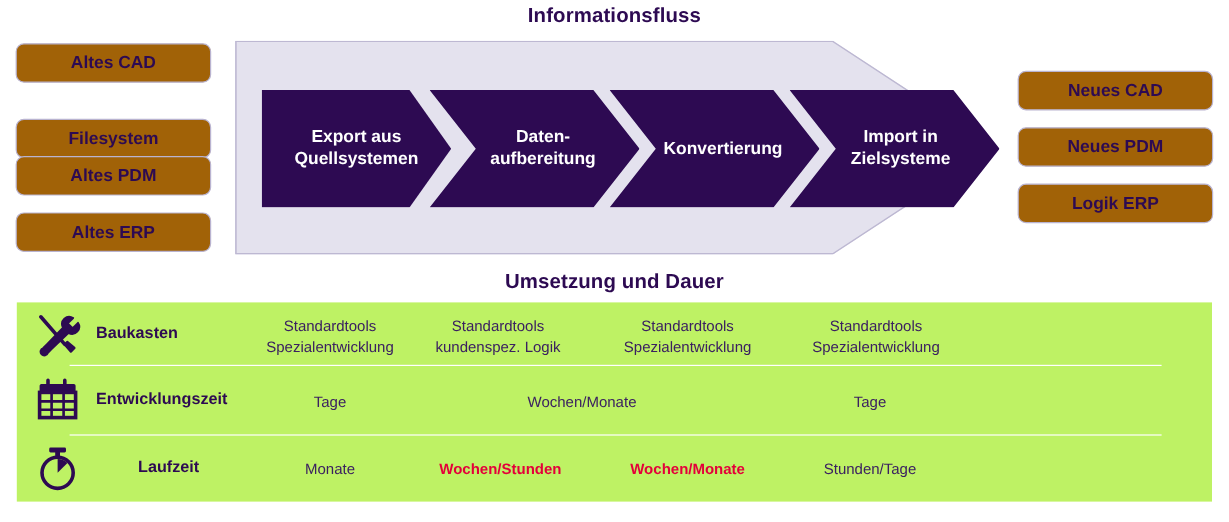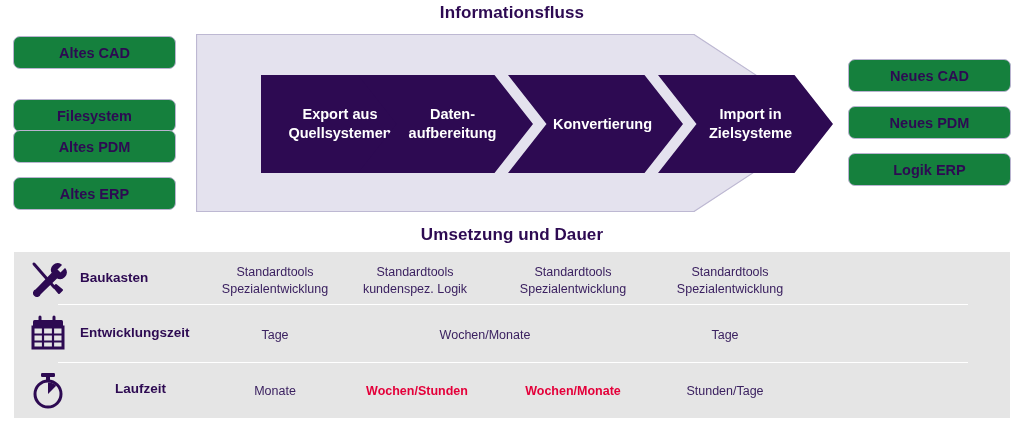--- a/index.html
+++ b/index.html
@@ -22,21 +22,21 @@
     letter-spacing:0.1px;
     white-space:nowrap;
   }
   #title-informationsfluss{left:0;top:3px;width:1024px;text-align:center;}
   #title-umsetzung{left:0;top:225px;width:1024px;text-align:center;}
 
   
   .pill{
     position:absolute;
     height:33px;
-    background:#15803d;
+    background:#a16207;
     border:1px solid #B9B3D0;
     border-radius:7px;
     color:#2D0A52;
     font-size:14.5px;
     font-weight:bold;
     display:flex;
     align-items:center;
     justify-content:center;
     box-sizing:border-box;
     white-space:nowrap;
@@ -86,21 +86,21 @@
   .chevron.mid{
     -webkit-clip-path:polygon(0 0, 78% 0, 100% 50%, 78% 100%, 0 100%, 22% 50%);
     clip-path:polygon(0 0, 78% 0, 100% 50%, 78% 100%, 0 100%, 22% 50%);
   }
 
   
   #table{
     position:absolute;
     left:14px;top:252px;
     width:996px;height:166px;
-    background:#e5e5e5;
+    background:#bef264;
   }
   .trow{position:absolute;left:0;width:996px;}
   .row-divider{
     position:absolute;left:44px;width:910px;height:1px;background:#ffffff;
   }
   .row-icon{
     position:absolute;left:14px;width:40px;height:40px;
     color:#2D0A52;
   }
   .row-icon svg{display:block;width:100%;height:100%;}
@@ -150,21 +150,21 @@
     </div>
   <div class="pill right" style="top:153px;">
       <span>Logik ERP</span>
     </div>
 
   <div id="flow-container"></div>
   <svg id="flow-container-outline" viewBox="0 0 634 178">
     <polygon points="0.5,0.5 498,0.5 633,89 498,177.5 0.5,177.5" fill="none" stroke="#BDB8D2" stroke-width="1.2"></polygon>
   </svg>
 
-  <div class="chevron first" style="left:218px;width:158px;margin-left:43px;">
+  <div class="chevron first" style="left:218px;width:158px;">
     <div>
       <span class="lbl">Export aus</span>
       <span class="lbl">Quellsystemen</span>
     </div>
   </div>
 
   <div class="chevron mid" style="left:358px;width:175px;">
     <div style="margin-left:14px;">
       <span class="lbl">Daten-</span>
       <span class="lbl">aufbereitung</span>

